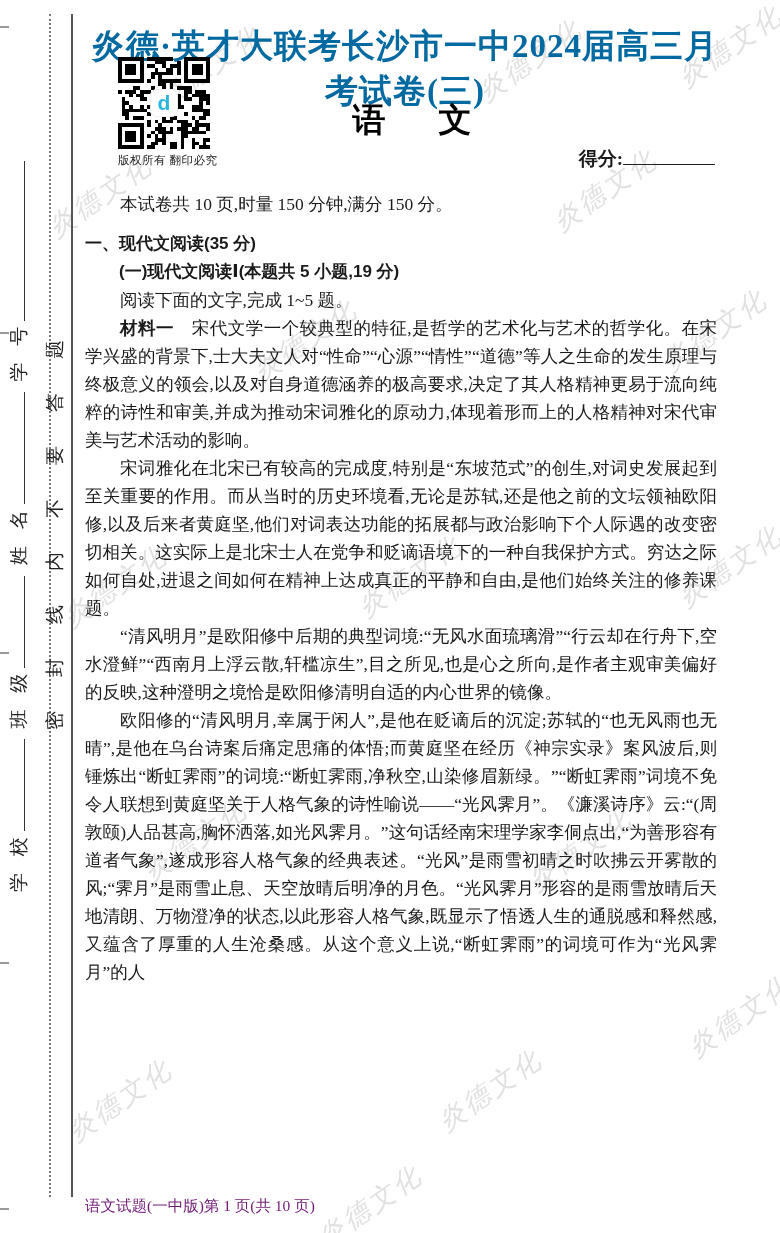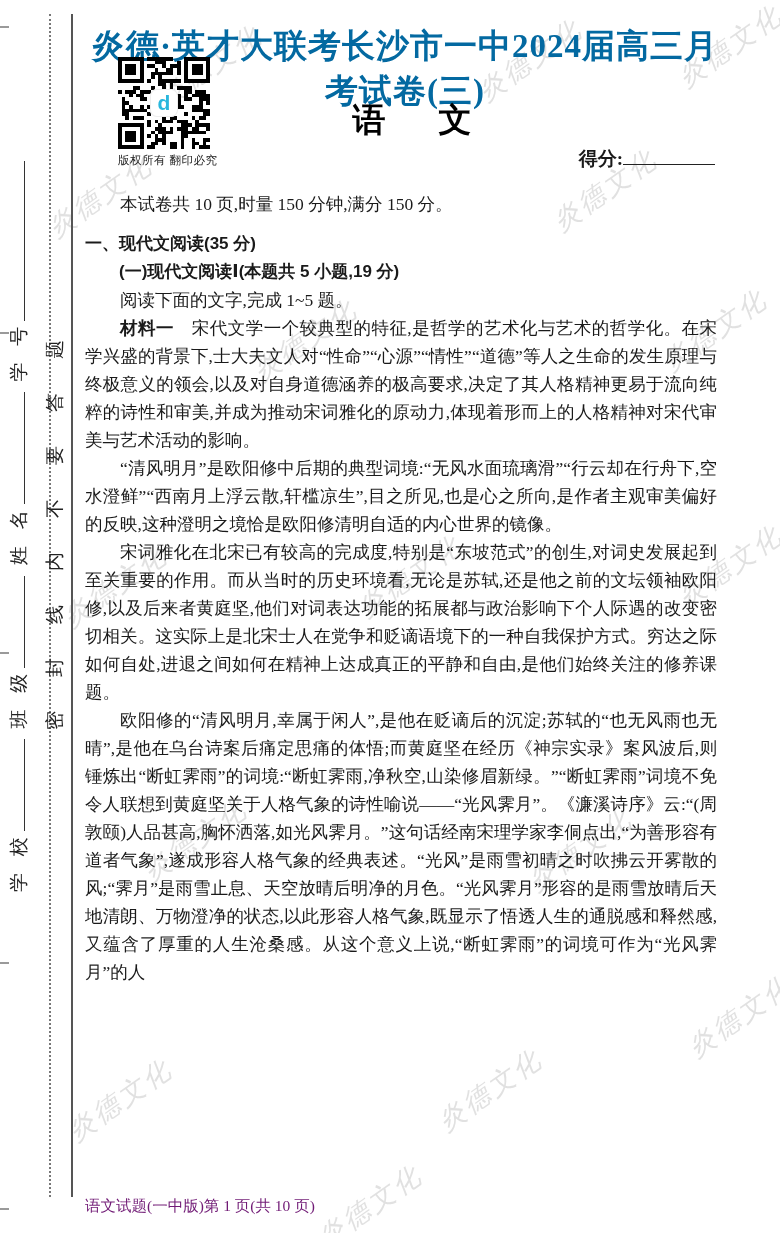--- a/index.html
+++ b/index.html
@@ -313,20 +313,20 @@
       <span>得分:</span><span class="score-line"></span>
     </div>
   </div>
 
   <div class="body">
     <p class="exam-info">本试卷共 10 页,时量 150 分钟,满分 150 分。</p>
     <p class="sec-heading">一、现代文阅读(35 分)</p>
     <p class="sub-heading">(一)现代文阅读Ⅰ(本题共 5 小题,19 分)</p>
     <p class="instruction">阅读下面的文字,完成 1~5 题。</p>
     <p class="para"><span class="m-label">材料一</span><span>　</span><span>宋代文学一个较典型的特征,是哲学的艺术化与艺术的哲学化。在宋学兴盛的背景下,士大夫文人对“性命”“心源”“情性”“道德”等人之生命的发生原理与终极意义的领会,以及对自身道德涵养的极高要求,决定了其人格精神更易于流向纯粹的诗性和审美,并成为推动宋词雅化的原动力,体现着形而上的人格精神对宋代审美与艺术活动的影响。</span></p>
+    <p class="para">宋词雅化在北宋已有较高的完成度,特别是“东坡范式”的创生,对词史发展起到至关重要的作用。而从当时的历史环境看,无论是苏轼,还是他之前的文坛领袖欧阳修,以及后来者黄庭坚,他们对词表达功能的拓展都与政治影响下个人际遇的改变密切相关。这实际上是北宋士人在党争和贬谪语境下的一种自我保护方式。穷达之际如何自处,进退之间如何在精神上达成真正的平静和自由,是他们始终关注的修养课题。</p>
     <p class="para">“清风明月”是欧阳修中后期的典型词境:“无风水面琉璃滑”“行云却在行舟下,空水澄鲜”“西南月上浮云散,轩槛凉生”,目之所见,也是心之所向,是作者主观审美偏好的反映,这种澄明之境恰是欧阳修清明自适的内心世界的镜像。</p>
-    <p class="para">宋词雅化在北宋已有较高的完成度,特别是“东坡范式”的创生,对词史发展起到至关重要的作用。而从当时的历史环境看,无论是苏轼,还是他之前的文坛领袖欧阳修,以及后来者黄庭坚,他们对词表达功能的拓展都与政治影响下个人际遇的改变密切相关。这实际上是北宋士人在党争和贬谪语境下的一种自我保护方式。穷达之际如何自处,进退之间如何在精神上达成真正的平静和自由,是他们始终关注的修养课题。</p>
     <p class="para">欧阳修的“清风明月,幸属于闲人”,是他在贬谪后的沉淀;苏轼的“也无风雨也无晴”,是他在乌台诗案后痛定思痛的体悟;而黄庭坚在经历《神宗实录》案风波后,则锤炼出“断虹霁雨”的词境:“断虹霁雨,净秋空,山染修眉新绿。”“断虹霁雨”词境不免令人联想到黄庭坚关于人格气象的诗性喻说——“光风霁月”。《濂溪诗序》云:“(周敦颐)人品甚高,胸怀洒落,如光风霁月。”这句话经南宋理学家李侗点出,“为善形容有道者气象”,遂成形容人格气象的经典表述。“光风”是雨雪初晴之时吹拂云开雾散的风;“霁月”是雨雪止息、天空放晴后明净的月色。“光风霁月”形容的是雨雪放晴后天地清朗、万物澄净的状态,以此形容人格气象,既显示了悟透人生的通脱感和释然感,又蕴含了厚重的人生沧桑感。从这个意义上说,“断虹霁雨”的词境可作为“光风霁月”的人</p>
   </div>
 
   <div class="footer">语文试题(一中版)第 1 页(共 10 页)</div>
 
 </div>
 
 </body></html>

